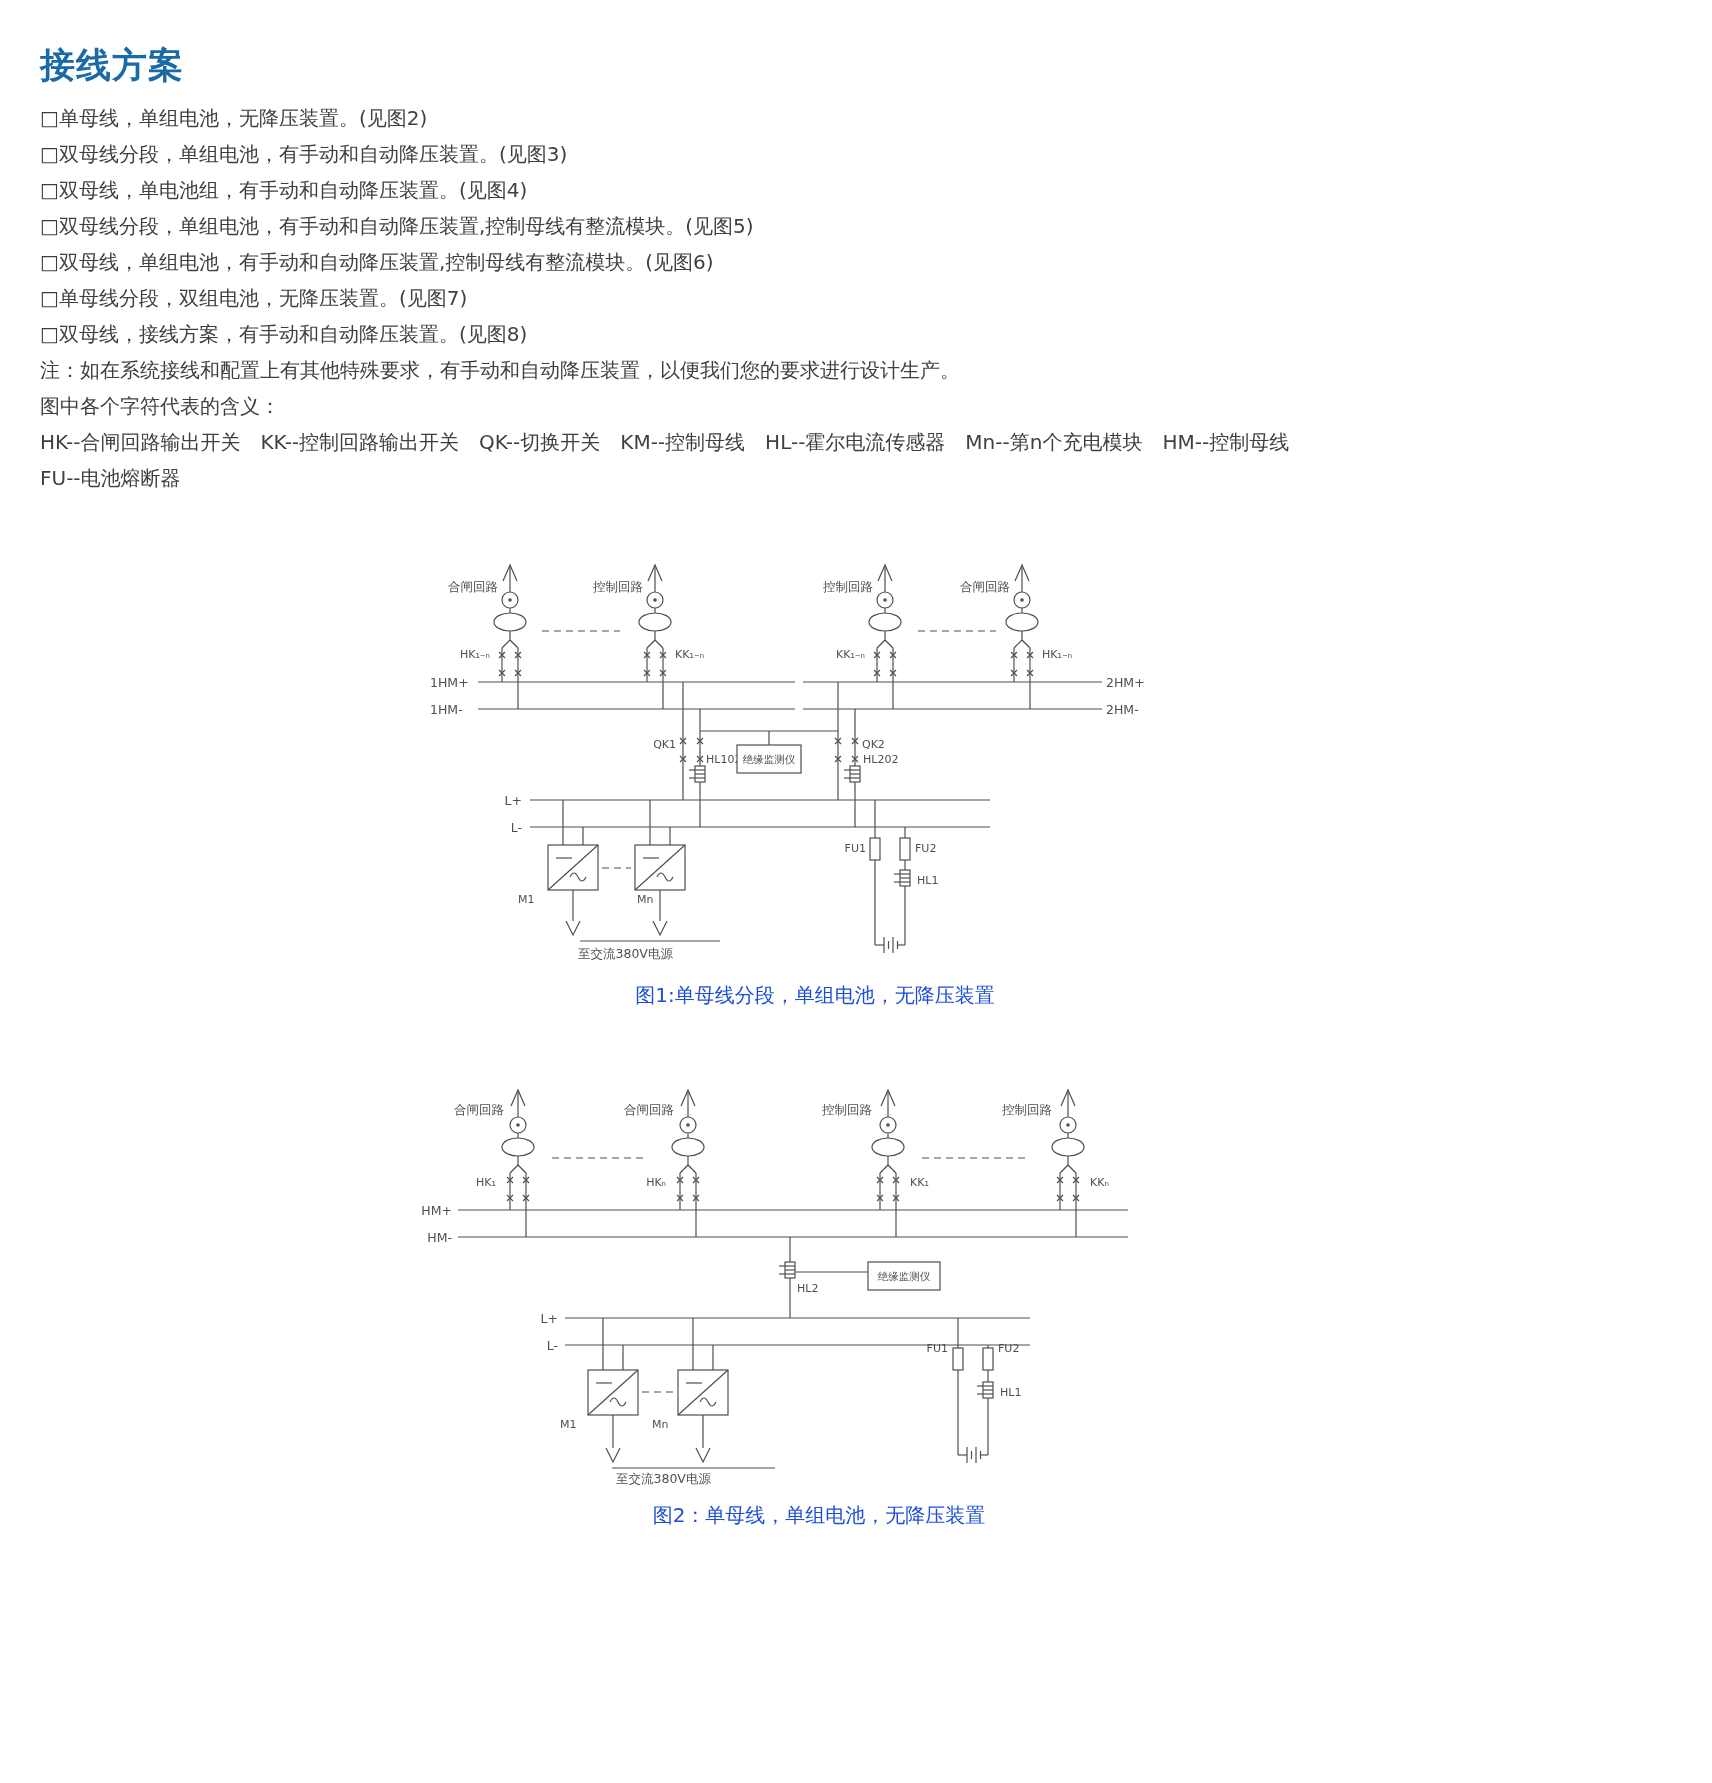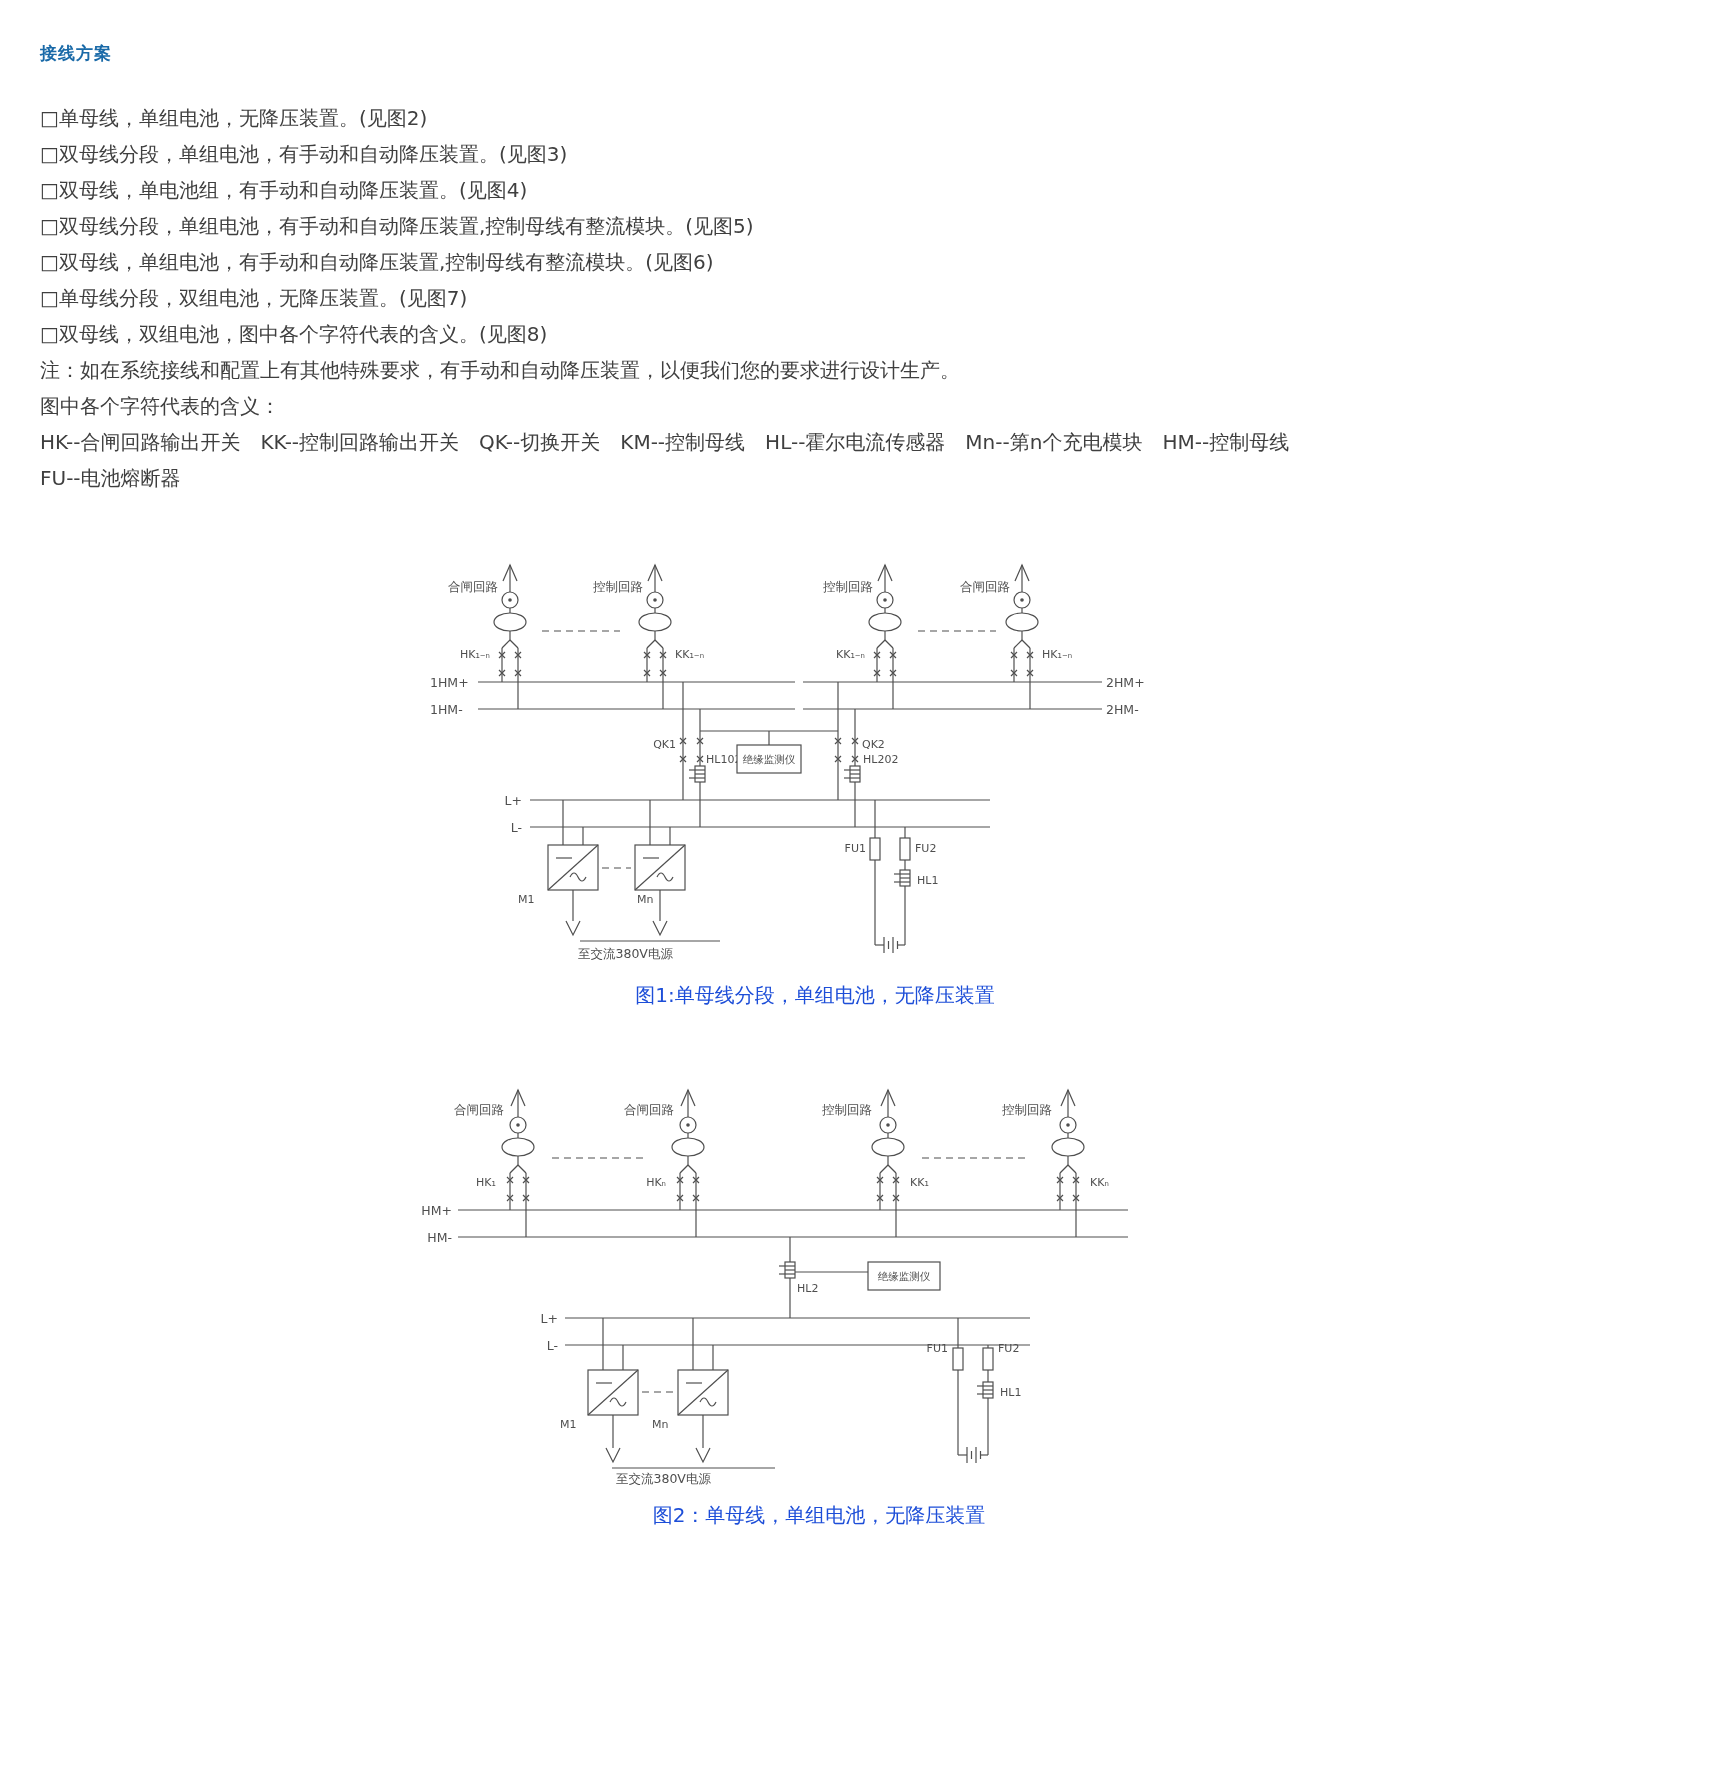--- a/index.html
+++ b/index.html
@@ -3,21 +3,21 @@
 <meta charset="utf-8">
 <style>
   html,body { margin:0; padding:0; background:#ffffff; }
   .page {
     position:relative; width:1712px; height:1783px; background:#ffffff;
     font-family:"DejaVu Sans","Liberation Sans",sans-serif; color:#3f3f3f;
     overflow:hidden;
   }
   .heading {
     position:absolute; left:40px; top:42px;
-    font-size:17px; font-weight:700; color:#1a6aa8; letter-spacing:1px;
+    font-size:35px; font-weight:700; color:#1a6aa8; letter-spacing:1px;
   }
   .textblock {
     position:absolute; left:40px; top:100px;
     font-size:20px; line-height:36px; color:#3f3f3f; white-space:nowrap;
   }
   .legendrow { display:flex; gap:20px; }
   .figcap {
     position:absolute; font-size:20px; color:#1d4ed8; text-align:center;
   }
   svg { position:absolute; }
@@ -36,21 +36,21 @@
 
   <div class="heading">接线方案</div>
 
   <div class="textblock">
     <div>□单母线，单组电池，无降压装置。(见图2)</div>
     <div>□双母线分段，单组电池，有手动和自动降压装置。(见图3)</div>
     <div>□双母线，单电池组，有手动和自动降压装置。(见图4)</div>
     <div>□双母线分段，单组电池，有手动和自动降压装置,控制母线有整流模块。(见图5)</div>
     <div>□双母线，单组电池，有手动和自动降压装置,控制母线有整流模块。(见图6)</div>
     <div>□单母线分段，双组电池，无降压装置。(见图7)</div>
-    <div>□双母线，双组电池，图中各个字符代表的含义。(见图8)</div>
+    <div>□双母线，接线方案，有手动和自动降压装置。(见图8)</div>
     <div>注：如在系统接线和配置上有其他特殊要求，有手动和自动降压装置，以便我们您的要求进行设计生产。</div>
     <div>图中各个字符代表的含义：</div>
     <div class="legendrow">
       <span>HK--合闸回路输出开关</span>
       <span>KK--控制回路输出开关</span>
       <span>QK--切换开关</span>
       <span>KM--控制母线</span>
       <span>HL--霍尔电流传感器</span>
       <span>Mn--第n个充电模块</span>
       <span>HM--控制母线</span>

